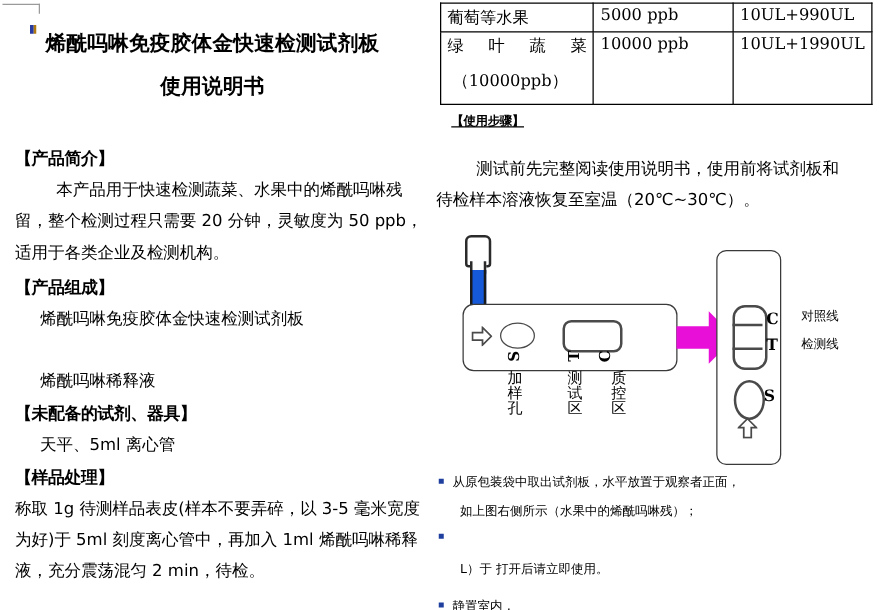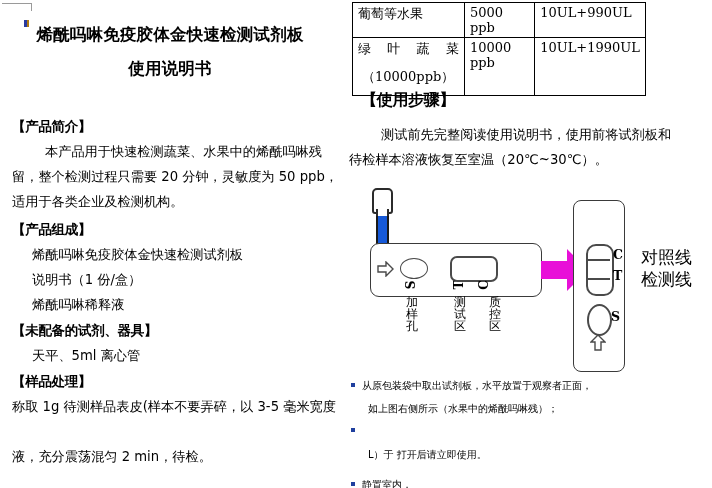--- a/index.html
+++ b/index.html
@@ -50,21 +50,21 @@
     white-space:nowrap;
   }
   .body-line{
     position:absolute;font-size:13.2px;
     font-family:"DejaVu Sans","Liberation Sans",sans-serif;
     white-space:nowrap;letter-spacing:0px;
   }
 
   
   .tbl{
-    position:absolute;left:7px;top:2px;width:294px;
+    position:absolute;left:7px;top:2px;width:346px;
     border-collapse:collapse;
     font-size:13px;
     font-family:"DejaVu Serif","Liberation Serif",serif;
   }
   .tbl td{
     border:1px solid #000;
     padding:2px 5px;
     vertical-align:top;
     height:18px;
   }
@@ -77,23 +77,23 @@
     font-family:"DejaVu Sans","Liberation Sans",sans-serif;
     font-size:13px;
   }
   .cell-sub{
     margin-top:10px;padding-left:4px;
     font-family:"DejaVu Serif","Liberation Serif",serif;
   }
   .mono-num{font-family:"DejaVu Serif","Liberation Serif",serif;}
 
   .r-sec-head{
-    position:absolute;font-weight:bold;font-size:16px;
-    font-family:"DejaVu Sans","Liberation Sans",sans-serif;
-    letter-spacing:-0.3px;white-space:nowrap;
+    position:absolute;font-weight:bold;font-size:10px;
+    font-family:"DejaVu Sans","Liberation Sans",sans-serif;
+    letter-spacing:-0.3px;white-space:nowrap;text-decoration:underline;
   }
   .r-body{
     position:absolute;font-size:13.2px;
     font-family:"DejaVu Sans","Liberation Sans",sans-serif;
     white-space:nowrap;
   }
 
   
   .bullet-row{position:absolute;font-size:10px;
     font-family:"DejaVu Sans","Liberation Sans",sans-serif;white-space:nowrap;}
@@ -166,21 +166,21 @@
   .card-line{position:absolute;left:241px;width:24px;height:2px;background:#4a4a4a;}
   .card-well{
     position:absolute;left:242px;top:118px;width:21px;height:28px;
     border:2.2px solid #4a4a4a;border-radius:50%;background:#fff;
   }
   .card-letter{
     position:absolute;font-weight:bold;font-size:12.5px;
     font-family:"DejaVu Serif","Liberation Serif",serif;
   }
   .card-sidetext{
-    position:absolute;font-size:17px;
+    position:absolute;font-size:10px;
     font-family:Liberation Mono, monospace;white-space:nowrap;
   }
   .up-arrow{position:absolute;left:245px;top:148px;}
 </style>
 </head>
 <body>
 
 <div class="page">
 
   <div class="corner-artifact"></div>
@@ -193,28 +193,28 @@
     <div class="doc-title title-l1">烯酰吗啉免疫胶体金快速检测试剂板</div>
     <div class="doc-title title-l2">使用说明书</div>
 
     <div class="sec-head" style="left:12px;top:118px;">【产品简介】</div>
     <div class="body-line" style="left:45px;top:143px;">本产品用于快速检测蔬菜、水果中的烯酰吗啉残</div>
     <div class="body-line" style="left:12px;top:168px;">留，整个检测过程只需要 20 分钟，灵敏度为 50 ppb，</div>
     <div class="body-line" style="left:12px;top:193px;">适用于各类企业及检测机构。</div>
 
     <div class="sec-head" style="left:12px;top:221px;">【产品组成】</div>
     <div class="body-line" style="left:32px;top:246px;">烯酰吗啉免疫胶体金快速检测试剂板</div>
-    <div class="body-line" style="left:32px;top:271px;">说明书（1 份/盒）</div>
     <div class="body-line" style="left:32px;top:296px;">烯酰吗啉稀释液</div>
 
     <div class="sec-head" style="left:12px;top:322px;">【未配备的试剂、器具】</div>
     <div class="body-line" style="left:32px;top:347px;">天平、5ml 离心管</div>
 
     <div class="sec-head" style="left:12px;top:373px;">【样品处理】</div>
     <div class="body-line" style="left:12px;top:398px;">称取 1g 待测样品表皮(样本不要弄碎，以 3-5 毫米宽度</div>
+    <div class="body-line" style="left:12px;top:423px;">为好)于 5ml 刻度离心管中，再加入 1ml 烯酰吗啉稀释</div>
     <div class="body-line" style="left:12px;top:448px;">液，充分震荡混匀 2 min，待检。</div>
   </div>
 
   <div class="col-right">
 
     <table class="tbl">
       <tbody>
           <tr>
         <td class="c1">葡萄等水果</td>
         <td class="c2 mono-num">5000 ppb</td>

